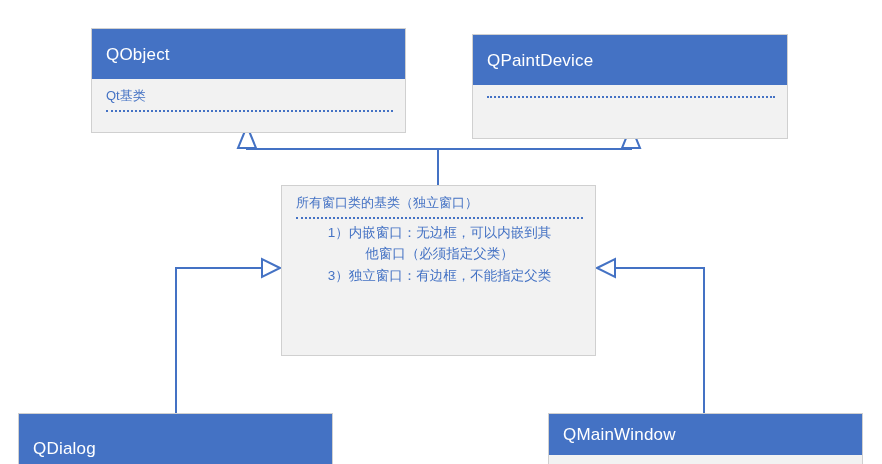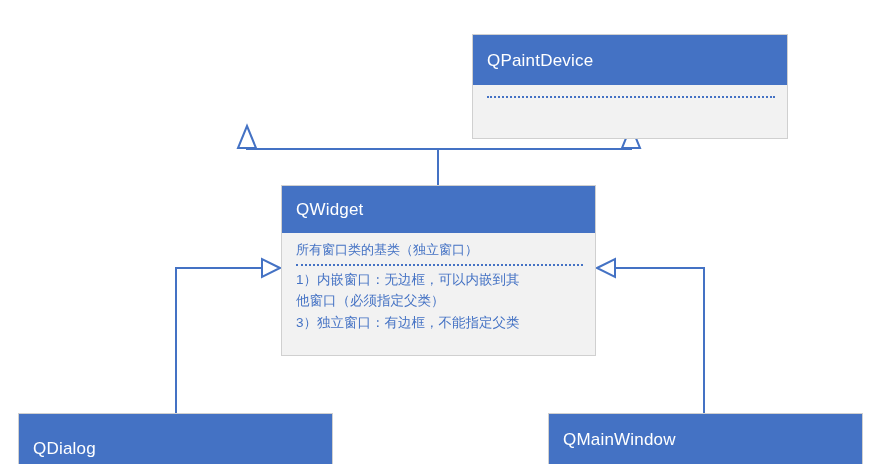--- a/index.html
+++ b/index.html
@@ -52,34 +52,35 @@
   .uml-divider {
     border: 0;
     border-top: 2px dotted #4472c4;
     margin: 4px 0 3px 0;
     height: 0;
   }
   .uml-detail {
     font-size: 13.5px;
     line-height: 1.62;
     color: #4472c4;
+    text-align: center;
   }
   .uml-detail div { white-space: nowrap; }
 
   
   #box-qobject      { left: 91px;  top: 28px;  width: 315px; height: 105px; }
   #box-qobject .uml-header { height: 50px; }
   #box-qpaintdevice { left: 472px; top: 34px;  width: 316px; height: 105px; }
   #box-qpaintdevice .uml-header { height: 50px; }
   #box-qwidget      { left: 281px; top: 185px; width: 315px; height: 171px; }
   #box-qwidget .uml-header { height: 47px; }
   #box-qdialog      { left: 18px;  top: 413px; width: 315px; height: 105px; }
   #box-qdialog .uml-header { height: 68px; }
   #box-qmainwindow  { left: 548px; top: 413px; width: 315px; height: 105px; }
-  #box-qmainwindow .uml-header { height: 51px; }
+  #box-qmainwindow .uml-header { height: 41px; }
 
   
   .conn {
     position: absolute;
     background: #4472c4;
     z-index: 2;
   }
   .conn-h { height: 2px; }
   .conn-v { width: 2px; }
 
@@ -113,30 +114,36 @@
 
     <polygon points="247,126 256,148 238,148" fill="#ffffff" stroke="#4472c4" stroke-width="2" stroke-linejoin="miter"></polygon>
 
     <polygon points="631,126 640,148 622,148" fill="#ffffff" stroke="#4472c4" stroke-width="2" stroke-linejoin="miter"></polygon>
 
     <polygon points="280,268 262,259 262,277" fill="#ffffff" stroke="#4472c4" stroke-width="2" stroke-linejoin="miter"></polygon>
 
     <polygon points="597,268 615,259 615,277" fill="#ffffff" stroke="#4472c4" stroke-width="2" stroke-linejoin="miter"></polygon>
   </svg>
 
+  <div class="uml-box" id="box-qobject">
+    <div class="uml-header">QObject</div>
+    <div class="uml-body">
+      <div class="uml-summary">Qt基类</div>
+      <hr class="uml-divider">
+    </div>
+  </div>
 
   <div class="uml-box" id="box-qpaintdevice">
     <div class="uml-header">QPaintDevice</div>
     <div class="uml-body">
       <hr class="uml-divider">
     </div>
   </div>
 
   <div class="uml-box" id="box-qwidget">
-    <div class="uml-header">QWidget</div>
     <div class="uml-body">
       <div class="uml-summary">所有窗口类的基类（独立窗口）</div>
       <hr class="uml-divider">
       <div class="uml-detail">
         <div>1）内嵌窗口：无边框，可以内嵌到其</div>
         <div>他窗口（必须指定父类）</div>
         <div>3）独立窗口：有边框，不能指定父类</div>
       </div>
     </div>
   </div>

